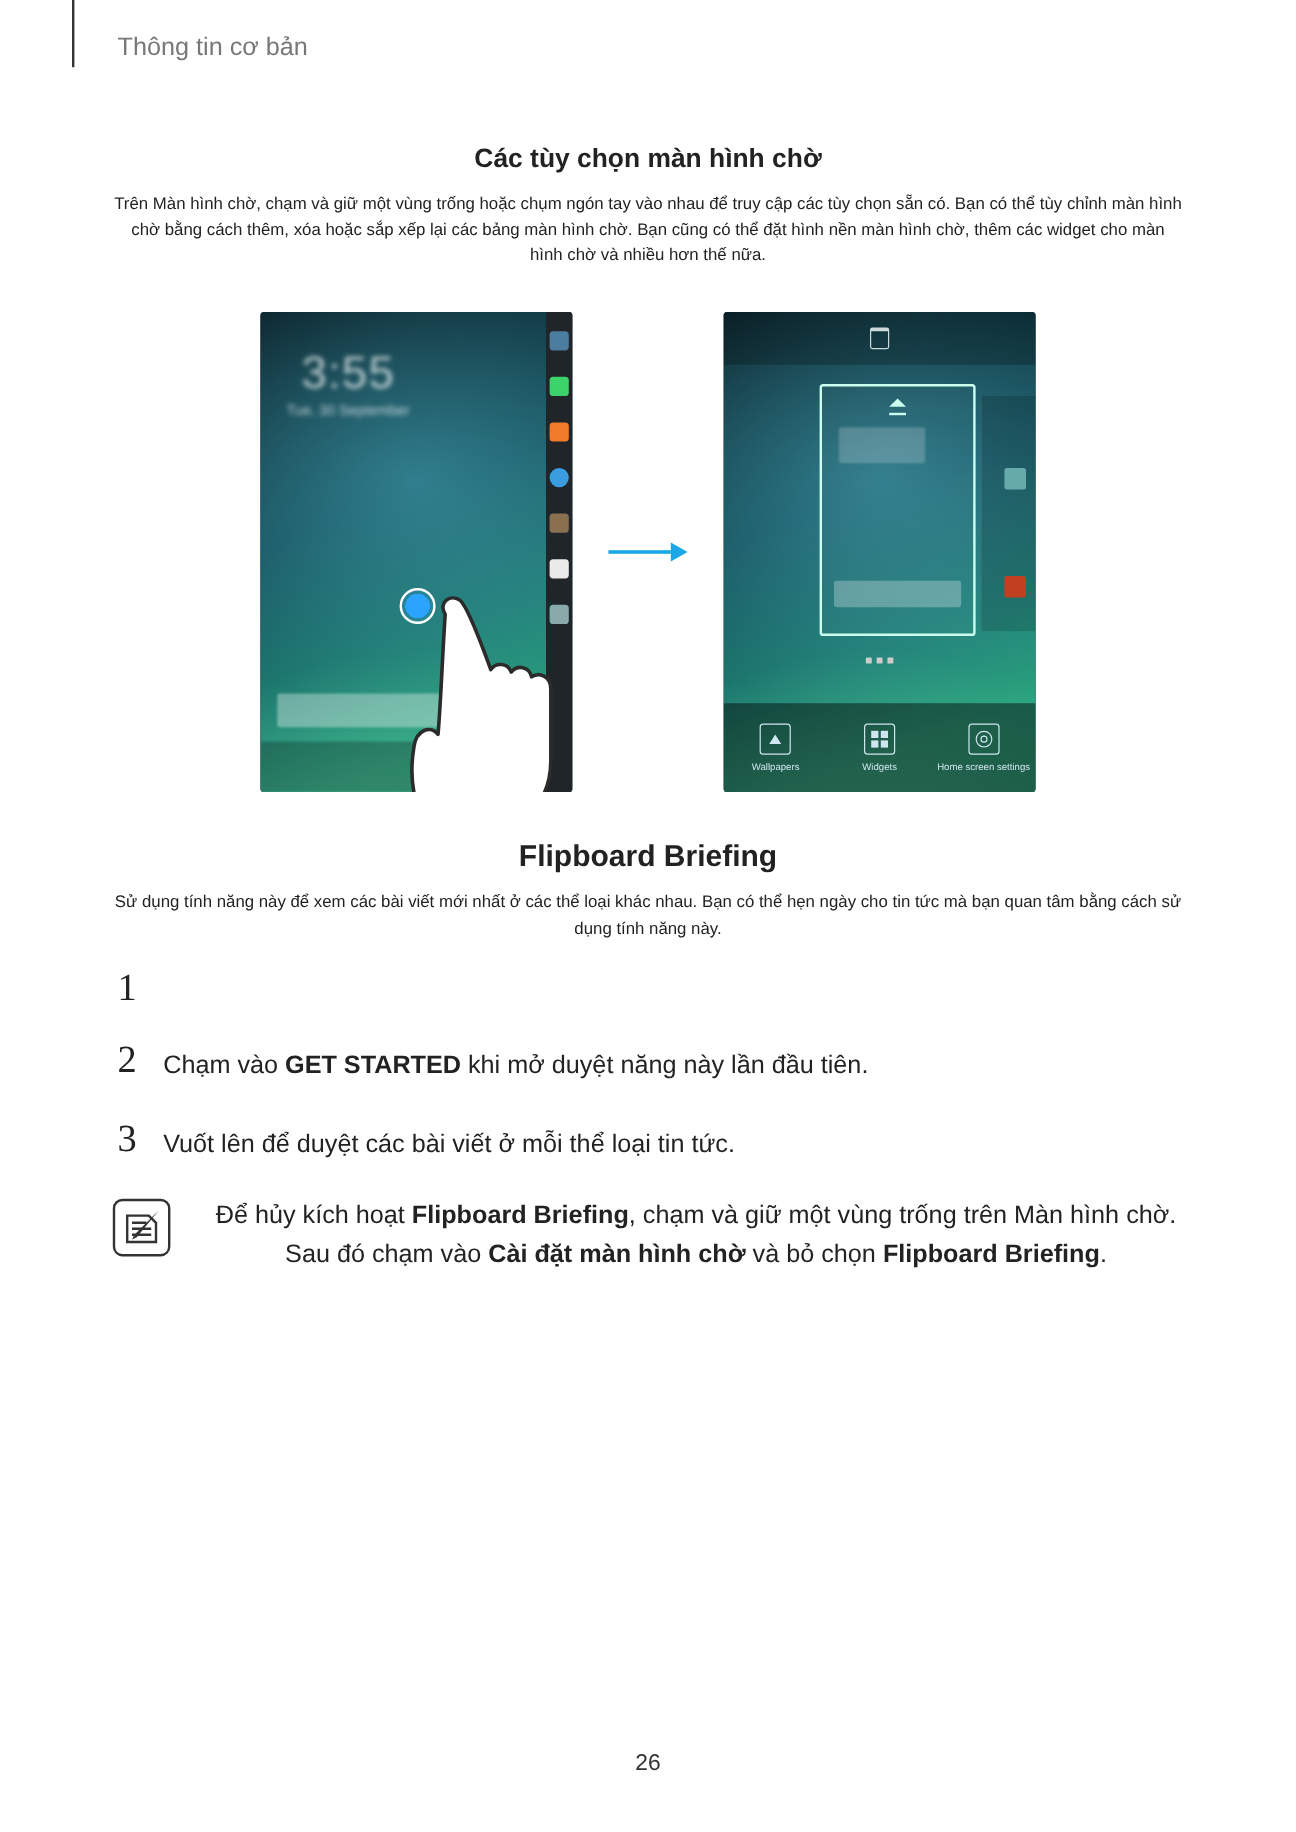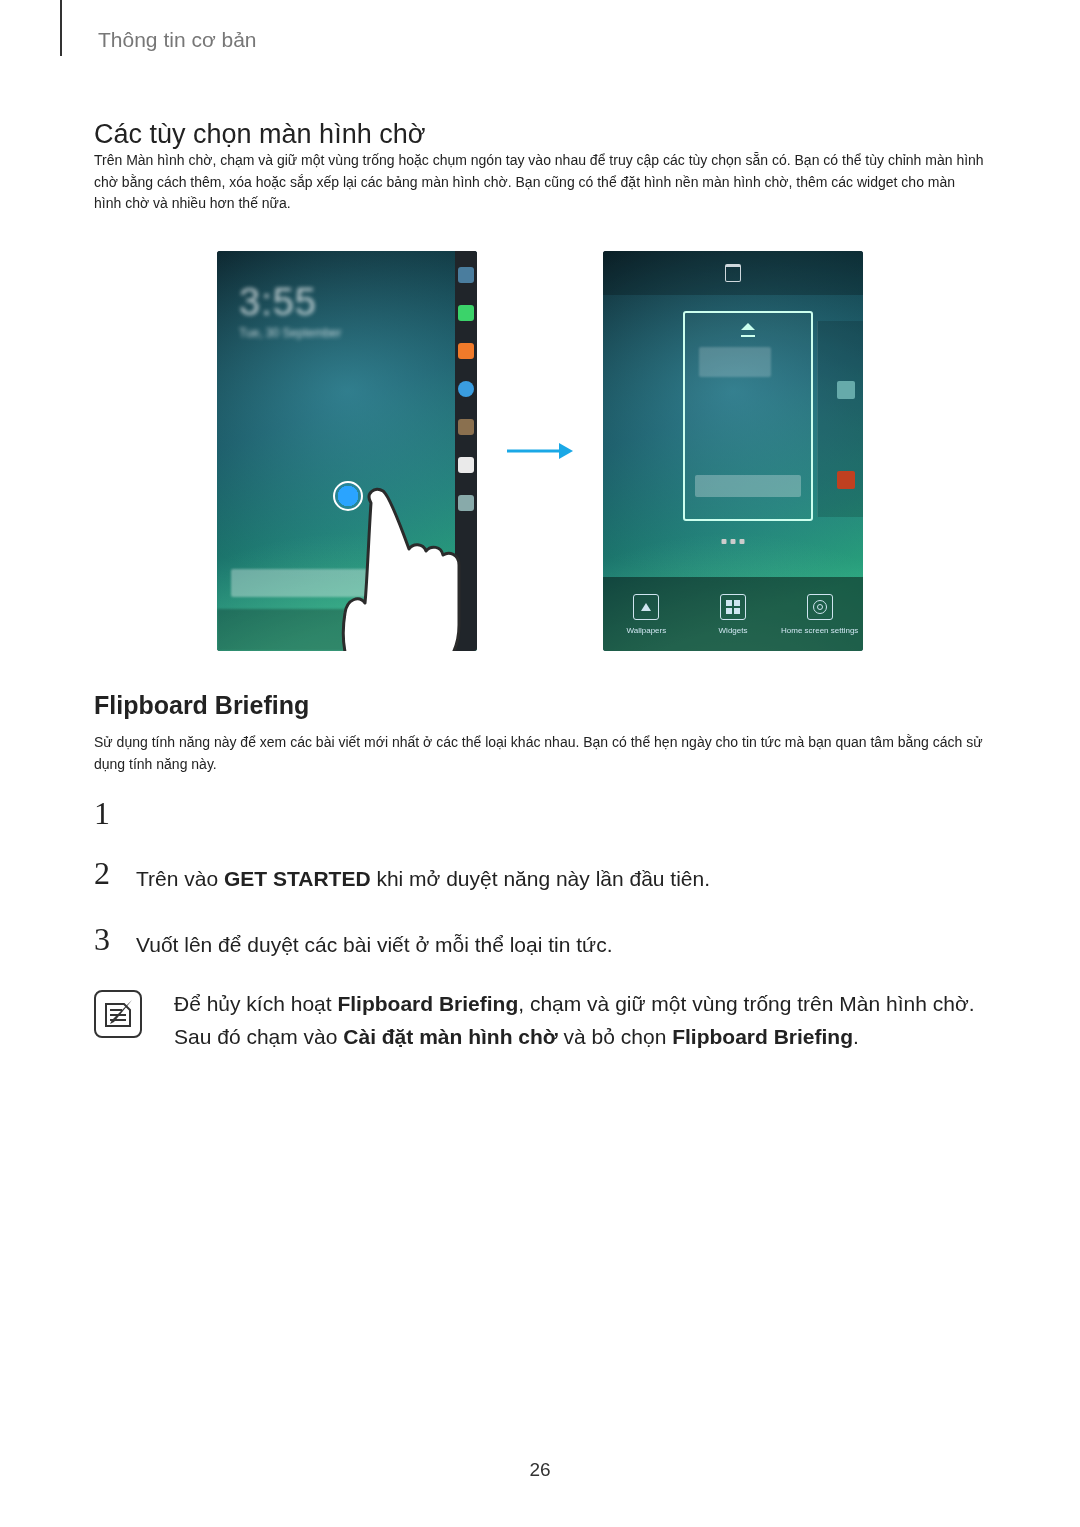--- a/index.html
+++ b/index.html
@@ -1,20 +1,20 @@
 <!DOCTYPE html>
 <html><head>
 <meta charset="utf-8">
 <style>
   * { box-sizing: border-box; margin: 0; padding: 0; }
   html, body { width: 1080px; height: 1527px; background: #fff; font-family: Arial, Helvetica, sans-serif; color: #222; }
-  .page { position: relative; width: 1080px; height: 1527px; padding: 34px 94px 0 94px; }
+  .page { position: relative; width: 1080px; height: 1527px; padding: 34px 94px 0 94px; text-align: center; }
   .vbar { position: absolute; left: 60px; top: 0; width: 2px; height: 56px; background: #333; }
   .header-link { position: absolute; left: 98px; top: 28px; font-size: 21px; color: #777; }
-  .h1 { font-size: 27px; font-weight: 400; margin-top: 85px; }
+  .h1 { font-size: 22px; font-weight: 700; margin-top: 85px; margin-bottom: 14px; }
   .para { font-size: 14px; line-height: 1.55; color: #222; }
 
   .figure-row { display: flex; align-items: center; justify-content: center; gap: 30px; margin: 36px 0 40px; }
   .phone { width: 260px; height: 400px; position: relative; border-radius: 3px; overflow: hidden; background: #0f172a; }
   .phone .bg {
     position: absolute; inset: 0;
     background:
       radial-gradient(ellipse 180% 90% at 50% 120%, rgba(120,220,180,0.5), rgba(120,220,180,0) 55%),
       radial-gradient(ellipse 160% 80% at 50% 35%, rgba(80,180,200,0.5), rgba(80,180,200,0) 60%),
       linear-gradient(160deg, #0a2028 0%, #124a55 40%, #1d7a6f 65%, #2aa47e 85%);
@@ -174,21 +174,21 @@
   <h2 class="h2">Flipboard Briefing</h2>
   <p class="para">Sử dụng tính năng này để xem các bài viết mới nhất ở các thể loại khác nhau. Bạn có thể hẹn ngày cho tin tức mà bạn quan tâm bằng cách sử dụng tính năng này.</p>
 
   <div class="steps">
     <div class="step">
       <div class="step-num">1</div>
     </div>
     <div class="step">
       <div class="step-num">2</div>
       <div class="step-body">
-        <span>Trên vào </span><b>GET STARTED</b><span> khi mở duyệt năng này lần đầu tiên.</span>
+        <span>Chạm vào </span><b>GET STARTED</b><span> khi mở duyệt năng này lần đầu tiên.</span>
       </div>
     </div>
     <div class="step">
       <div class="step-num">3</div>
       <div class="step-body">Vuốt lên để duyệt các bài viết ở mỗi thể loại tin tức.</div>
     </div>
   </div>
 
   <div class="note">
     <div class="note-icon">

